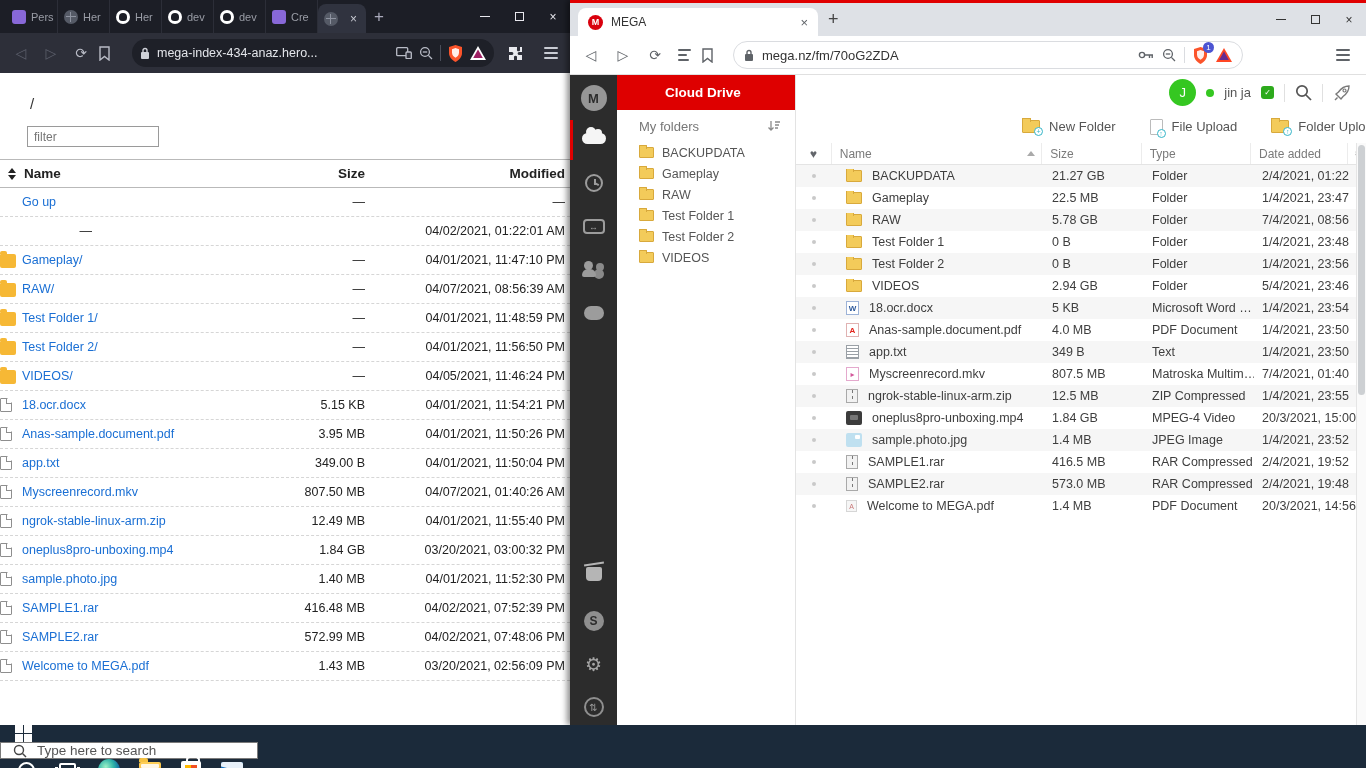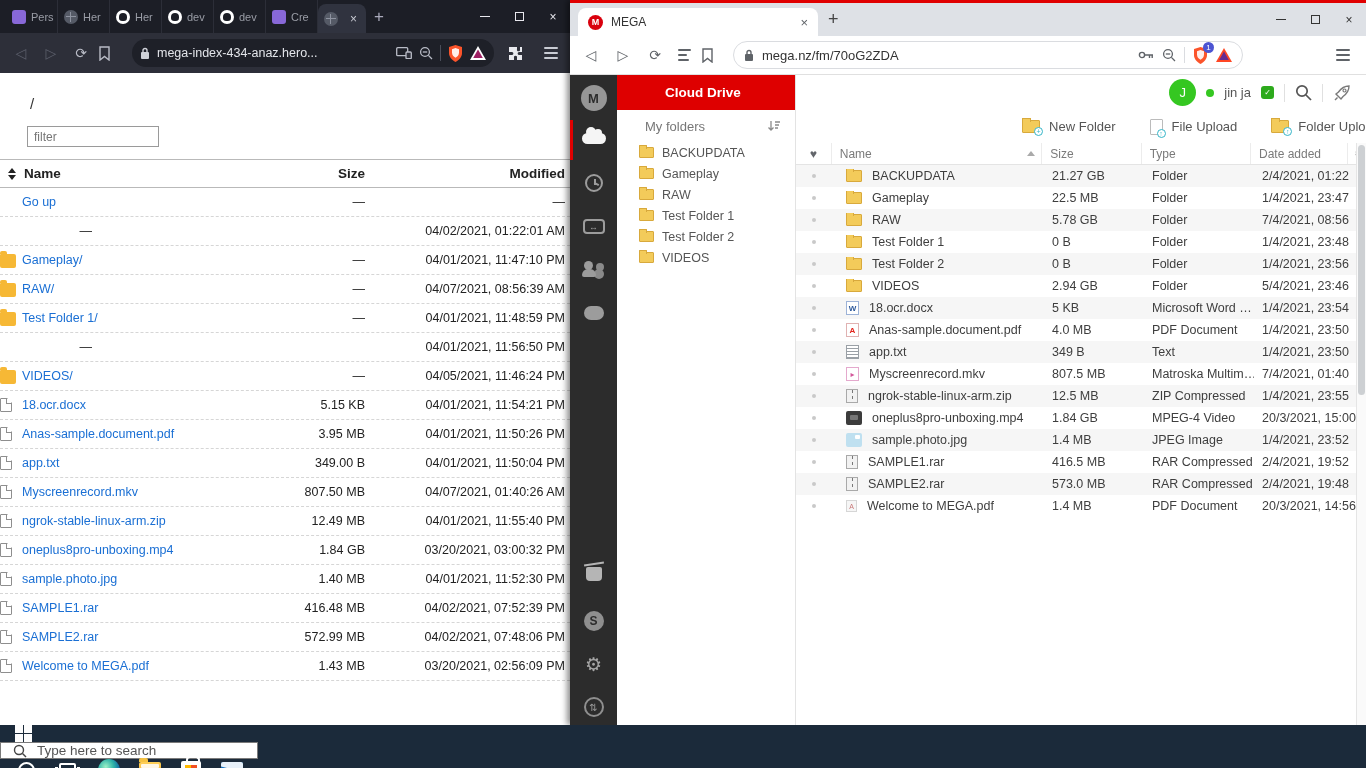--- a/index.html
+++ b/index.html
@@ -123,21 +123,21 @@
   .dollar-ic { width:20px; height:20px; border-radius:50%; background:#8f8f8f; color:#2c2c2c; font-size:12px;
     font-weight:bold; display:flex; align-items:center; justify-content:center; }
   .gear-glyph { font-size:19px; color:#a5a5a5; line-height:1; }
   .transfer-ic { width:20px; height:20px; border:2px solid #8f8f8f; border-radius:50%; color:#9c9c9c; font-size:10px;
     display:flex; align-items:center; justify-content:center; }
 
   .mega-tree { width:179px; flex:0 0 auto; border-right:1px solid #e3e3e3; background:#fff; }
   .cloud-drive-hd { height:35px; background:#de0000; color:#fff; font-size:13.5px; font-weight:bold;
     display:flex; align-items:center; padding-left:48px; }
   .myfolders-row { height:32px; display:flex; align-items:center; justify-content:space-between;
-    padding:0 14px 0 28px; color:#777; font-size:13px; }
+    padding:0 14px 0 22px; color:#777; font-size:13px; }
   .tree-item { height:21px; display:flex; align-items:center; gap:8px; padding-left:22px; font-size:12.5px; color:#555; }
   .mfolder { width:15px; height:11px; background:#f3cb5a; border:1px solid #d8a93c; border-radius:1px; position:relative; flex:0 0 auto; }
   .mfolder::before { content:""; position:absolute; top:-3px; left:-1px; width:6px; height:3px;
     background:#f3cb5a; border:1px solid #d8a93c; border-bottom:none; border-radius:1px 1px 0 0; }
 
   .mega-main { flex:1; position:relative; background:#fff; overflow:hidden; }
   .user-bar { height:35px; display:flex; align-items:center; justify-content:flex-end; gap:10px; padding-right:14px; }
   .avatar { width:27px; height:27px; border-radius:50%; background:#35c721; color:#fff; font-size:13px;
     display:flex; align-items:center; justify-content:center; }
   .status-dot { width:8px; height:8px; border-radius:50%; background:#35c721; }
@@ -423,20 +423,24 @@
             <div class="idx-row">
               <div class="col-name">
                 <span class="islot ic-folder"></span>
                 <a href="#">Test Folder 1/</a>
               </div>
               <div class="col-size">—</div>
               <div class="col-mod">04/01/2021, 11:48:59 PM</div>
             </div>
 
             <div class="idx-row">
+              <div class="col-name">
+                <span class="islot ic-folder"></span>
+                <a href="#">Test Folder 2/</a>
+              </div>
               <div class="col-size">—</div>
               <div class="col-mod">04/01/2021, 11:56:50 PM</div>
             </div>
 
             <div class="idx-row">
               <div class="col-name">
                 <span class="islot ic-folder"></span>
                 <a href="#">VIDEOS/</a>
               </div>
               <div class="col-size">—</div>

